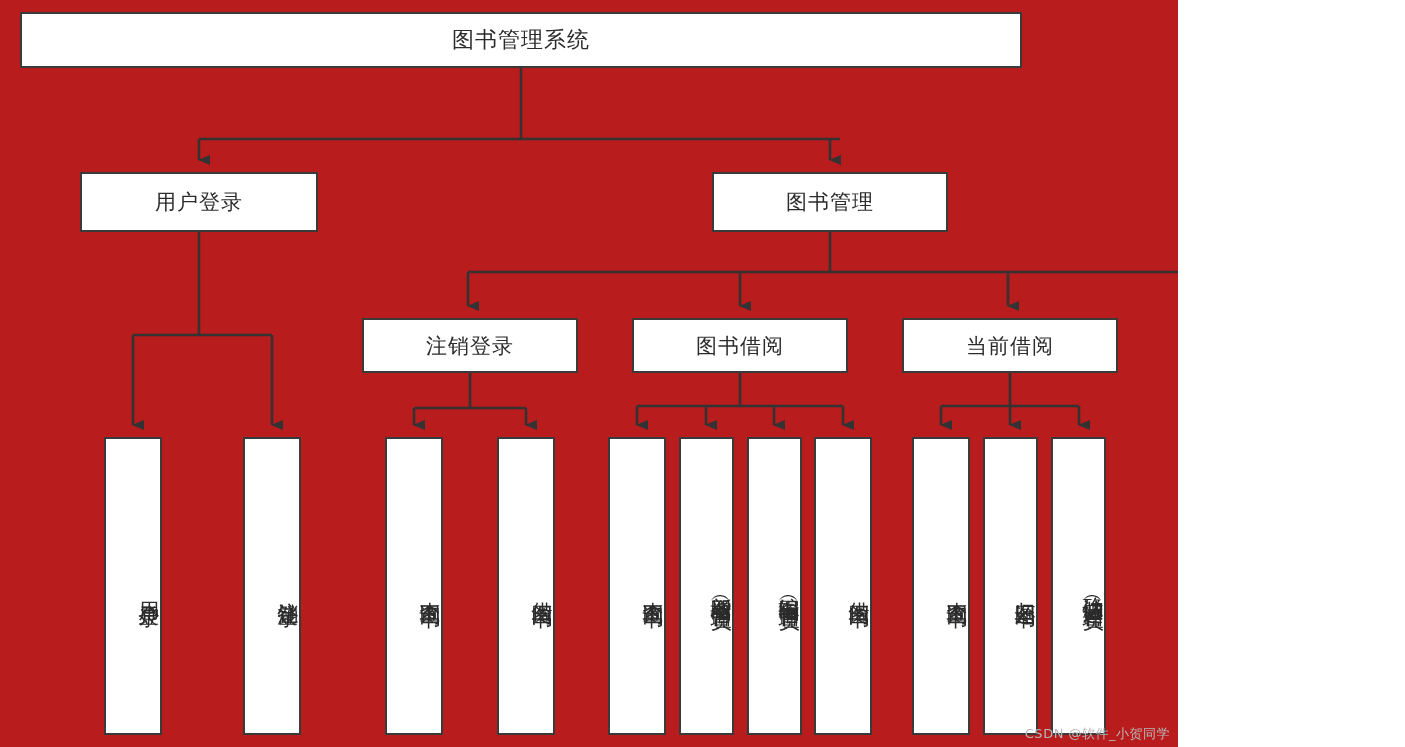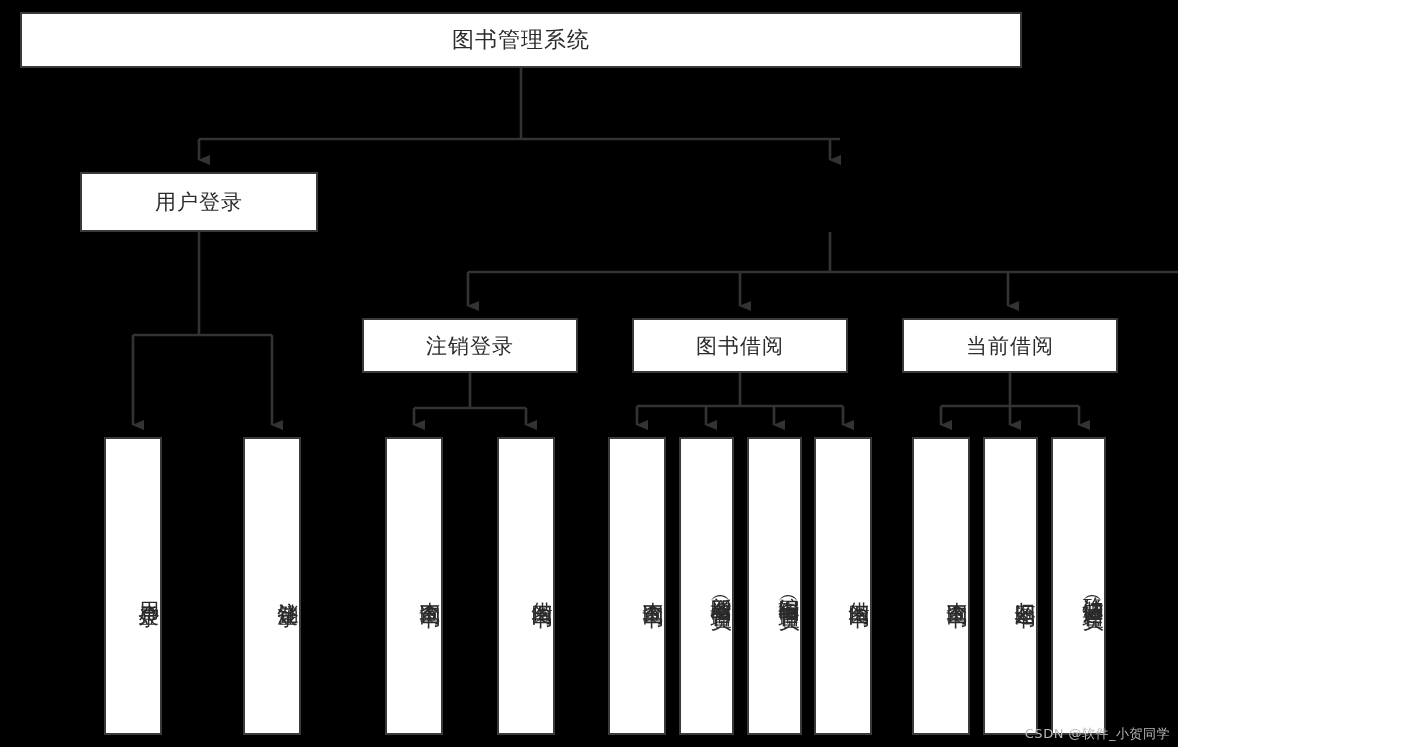--- a/index.html
+++ b/index.html
@@ -7,21 +7,21 @@
     padding: 0;
     background: #ffffff;
   }
   body {
     font-family: "DejaVu Sans", "Liberation Sans", sans-serif;
   }
   #stage {
     position: relative;
     width: 1178px;
     height: 747px;
-    background: #000000;
+    background: #b91c1c;
     overflow: hidden;
   }
   #wires {
     position: absolute;
     left: 0;
     top: 0;
     width: 1405px;
     height: 747px;
     pointer-events: none;
   }
@@ -122,20 +122,23 @@
     </g>
   </svg>
 
   <div class="node horiz root" style="left:20px; top:12px; width:1002px; height:56px;">
     <span>图书管理系统</span>
   </div>
 
   <div class="node horiz" style="left:80px; top:172px; width:238px; height:60px;">
     <span>用户登录</span>
   </div>
+  <div class="node horiz" style="left:712px; top:172px; width:236px; height:60px;">
+    <span>图书管理</span>
+  </div>
 
   <div class="node horiz" style="left:362px; top:318px; width:216px; height:55px;">
     <span>注销登录</span>
   </div>
   <div class="node horiz" style="left:902px; top:318px; width:216px; height:55px;">
     <span>当前借阅</span>
   </div>
   <div class="node horiz" style="left:632px; top:318px; width:216px; height:55px;">
     <span>图书借阅</span>
   </div>

